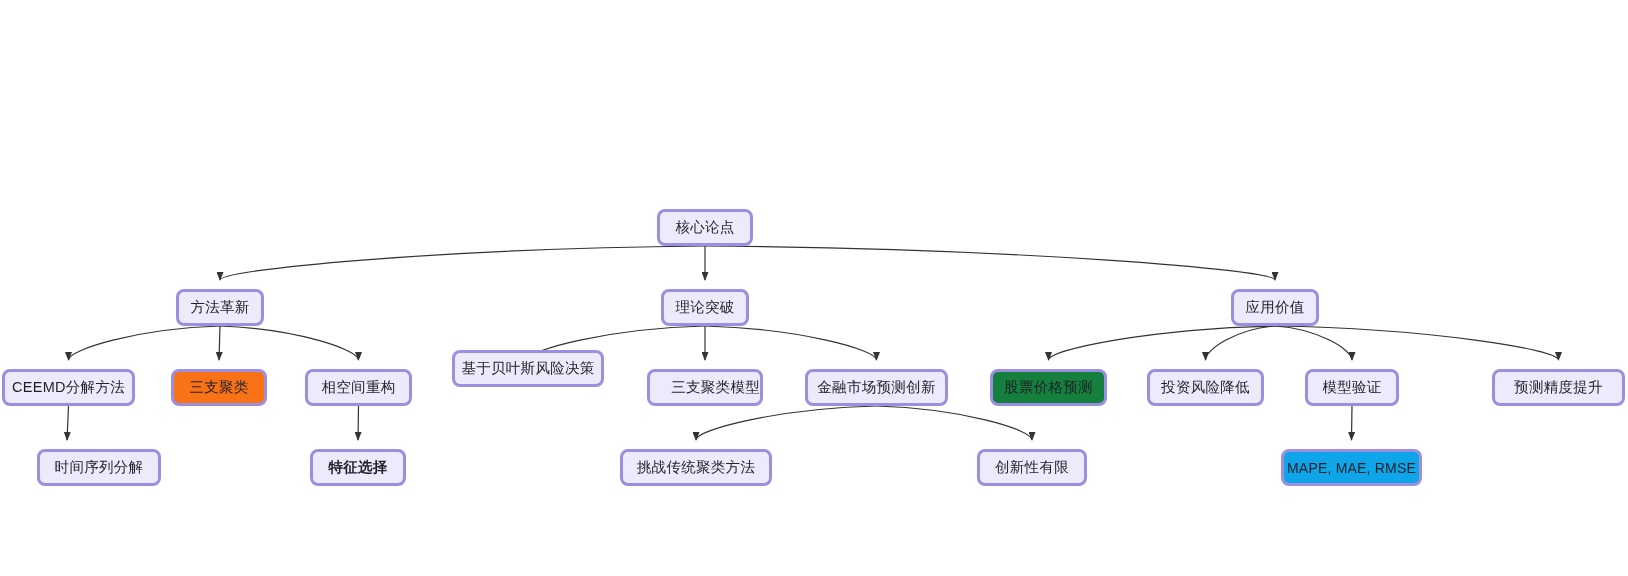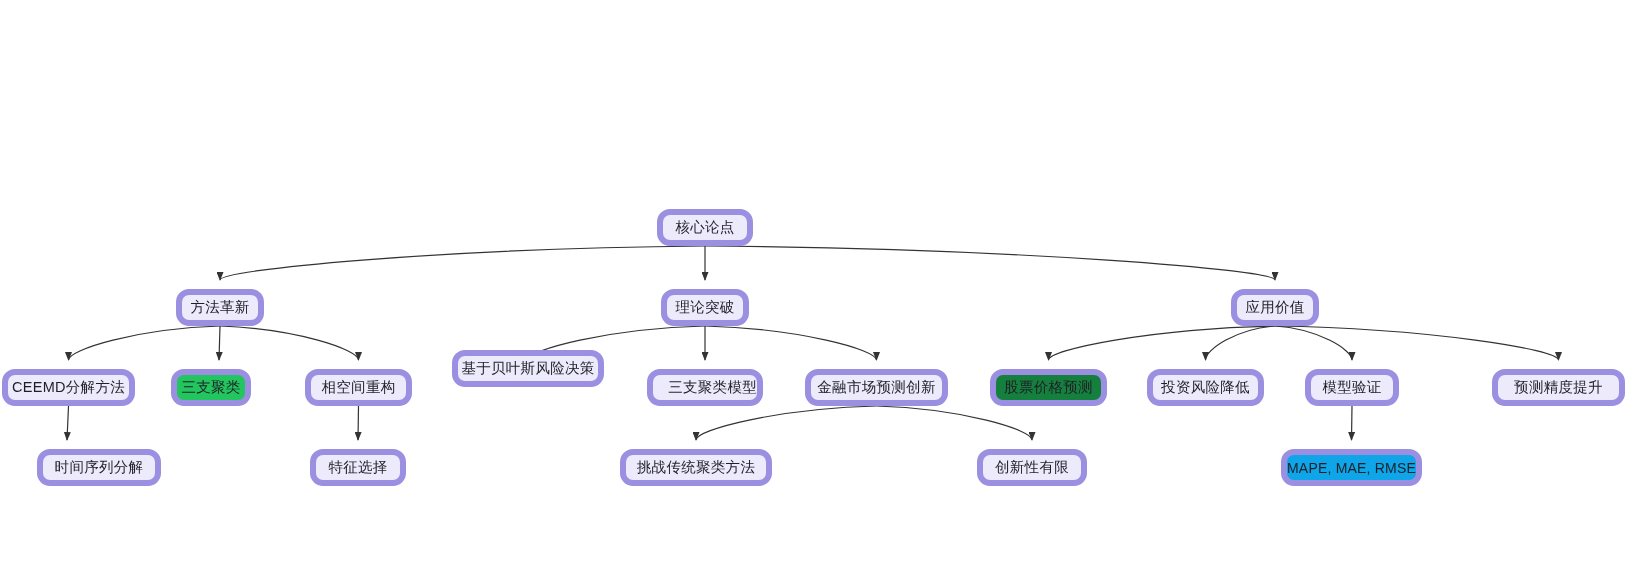--- a/index.html
+++ b/index.html
@@ -22,22 +22,22 @@
     left: 0;
     top: 0;
     width: 1628px;
     height: 576px;
     pointer-events: none;
   }
   .node {
     position: absolute;
     box-sizing: border-box;
     background: #ECEAFB;
-    border: 6px solid #1d4ed8;
-    border-radius: 13px;
+    border: 3px solid #1d4ed8;
+    border-radius: 8px;
     display: flex;
     align-items: center;
     justify-content: center;
     color: #1f1f28;
     font-size: 14.5px;
     line-height: 1;
     white-space: nowrap;
     letter-spacing: 0.3px;
   }
   .node.latin {
@@ -88,21 +88,21 @@
       </div>
       <div class="node" style="left: 661px; top: 289px; width: 88px; height: 37px; background: rgb(236, 234, 251); border-color: rgb(154, 143, 224); color: rgb(31, 31, 40); text-align: center;">
         <span class="node-label">理论突破</span>
       </div>
       <div class="node" style="left: 1231px; top: 289px; width: 88px; height: 37px; background: rgb(236, 234, 251); border-color: rgb(154, 143, 224); color: rgb(31, 31, 40);">
         <span class="node-label">应用价值</span>
       </div>
       <div class="node" style="left: 2px; top: 369px; width: 133px; height: 37px; background: rgb(236, 234, 251); border-color: rgb(154, 143, 224); color: rgb(31, 31, 40);">
         <span class="node-label">CEEMD分解方法</span>
       </div>
-      <div class="node" style="left: 171px; top: 369px; width: 80px; height: 37px; background: #22c55e; border-color: rgb(154, 143, 224); color: rgb(31, 31, 40);">
+      <div class="node" style="left: 171px; top: 369px; width: 96px; height: 37px; background: #f97316; border-color: rgb(154, 143, 224); color: rgb(31, 31, 40);">
         <span class="node-label">三支聚类</span>
       </div>
       <div class="node" style="left: 305px; top: 369px; width: 107px; height: 37px; background: rgb(236, 234, 251); border-color: rgb(154, 143, 224); color: rgb(31, 31, 40);">
         <span class="node-label">相空间重构</span>
       </div>
       <div class="node" style="left: 452px; top: 350px; width: 152px; height: 37px; background: rgb(236, 234, 251); border-color: rgb(154, 143, 224); color: rgb(31, 31, 40);">
         <span class="node-label">基于贝叶斯风险决策</span>
       </div>
       <div class="node" style="left: 647px; top: 369px; width: 116px; height: 37px; background: rgb(236, 234, 251); border-color: rgb(154, 143, 224); color: rgb(31, 31, 40); justify-content: flex-end;">
         <span class="node-label">三支聚类模型</span>
@@ -118,21 +118,21 @@
       </div>
       <div class="node" style="left: 1305px; top: 369px; width: 94px; height: 37px; background: rgb(236, 234, 251); border-color: rgb(154, 143, 224); color: rgb(31, 31, 40);">
         <span class="node-label">模型验证</span>
       </div>
       <div class="node" style="left: 1492px; top: 369px; width: 133px; height: 37px; background: rgb(236, 234, 251); border-color: rgb(154, 143, 224); color: rgb(31, 31, 40);">
         <span class="node-label">预测精度提升</span>
       </div>
       <div class="node" style="left: 5px; top: 449px; width: 124px; height: 37px; background: rgb(236, 234, 251); border-color: rgb(154, 143, 224); color: rgb(31, 31, 40); margin-left: 32px;">
         <span class="node-label">时间序列分解</span>
       </div>
-      <div class="node" style="left: 310px; top: 449px; width: 96px; height: 37px; background: rgb(236, 234, 251); border-color: rgb(154, 143, 224); color: rgb(31, 31, 40);">
+      <div class="node" style="left: 310px; top: 449px; width: 96px; height: 37px; background: rgb(236, 234, 251); border-color: rgb(154, 143, 224); color: rgb(31, 31, 40); font-weight: bold;">
         <span class="node-label">特征选择</span>
       </div>
       <div class="node" style="left: 620px; top: 449px; width: 152px; height: 37px; background: rgb(236, 234, 251); border-color: rgb(154, 143, 224); color: rgb(31, 31, 40);">
         <span class="node-label">挑战传统聚类方法</span>
       </div>
       <div class="node" style="left: 977px; top: 449px; width: 110px; height: 37px; background: rgb(236, 234, 251); border-color: rgb(154, 143, 224); color: rgb(31, 31, 40);">
         <span class="node-label">创新性有限</span>
       </div>
       <div class="node latin" style="left: 1281px; top: 449px; width: 141px; height: 37px; background: #0ea5e9; border-color: rgb(154, 143, 224); color: rgb(31, 31, 40);">
         <span class="node-label">MAPE, MAE, RMSE</span>

